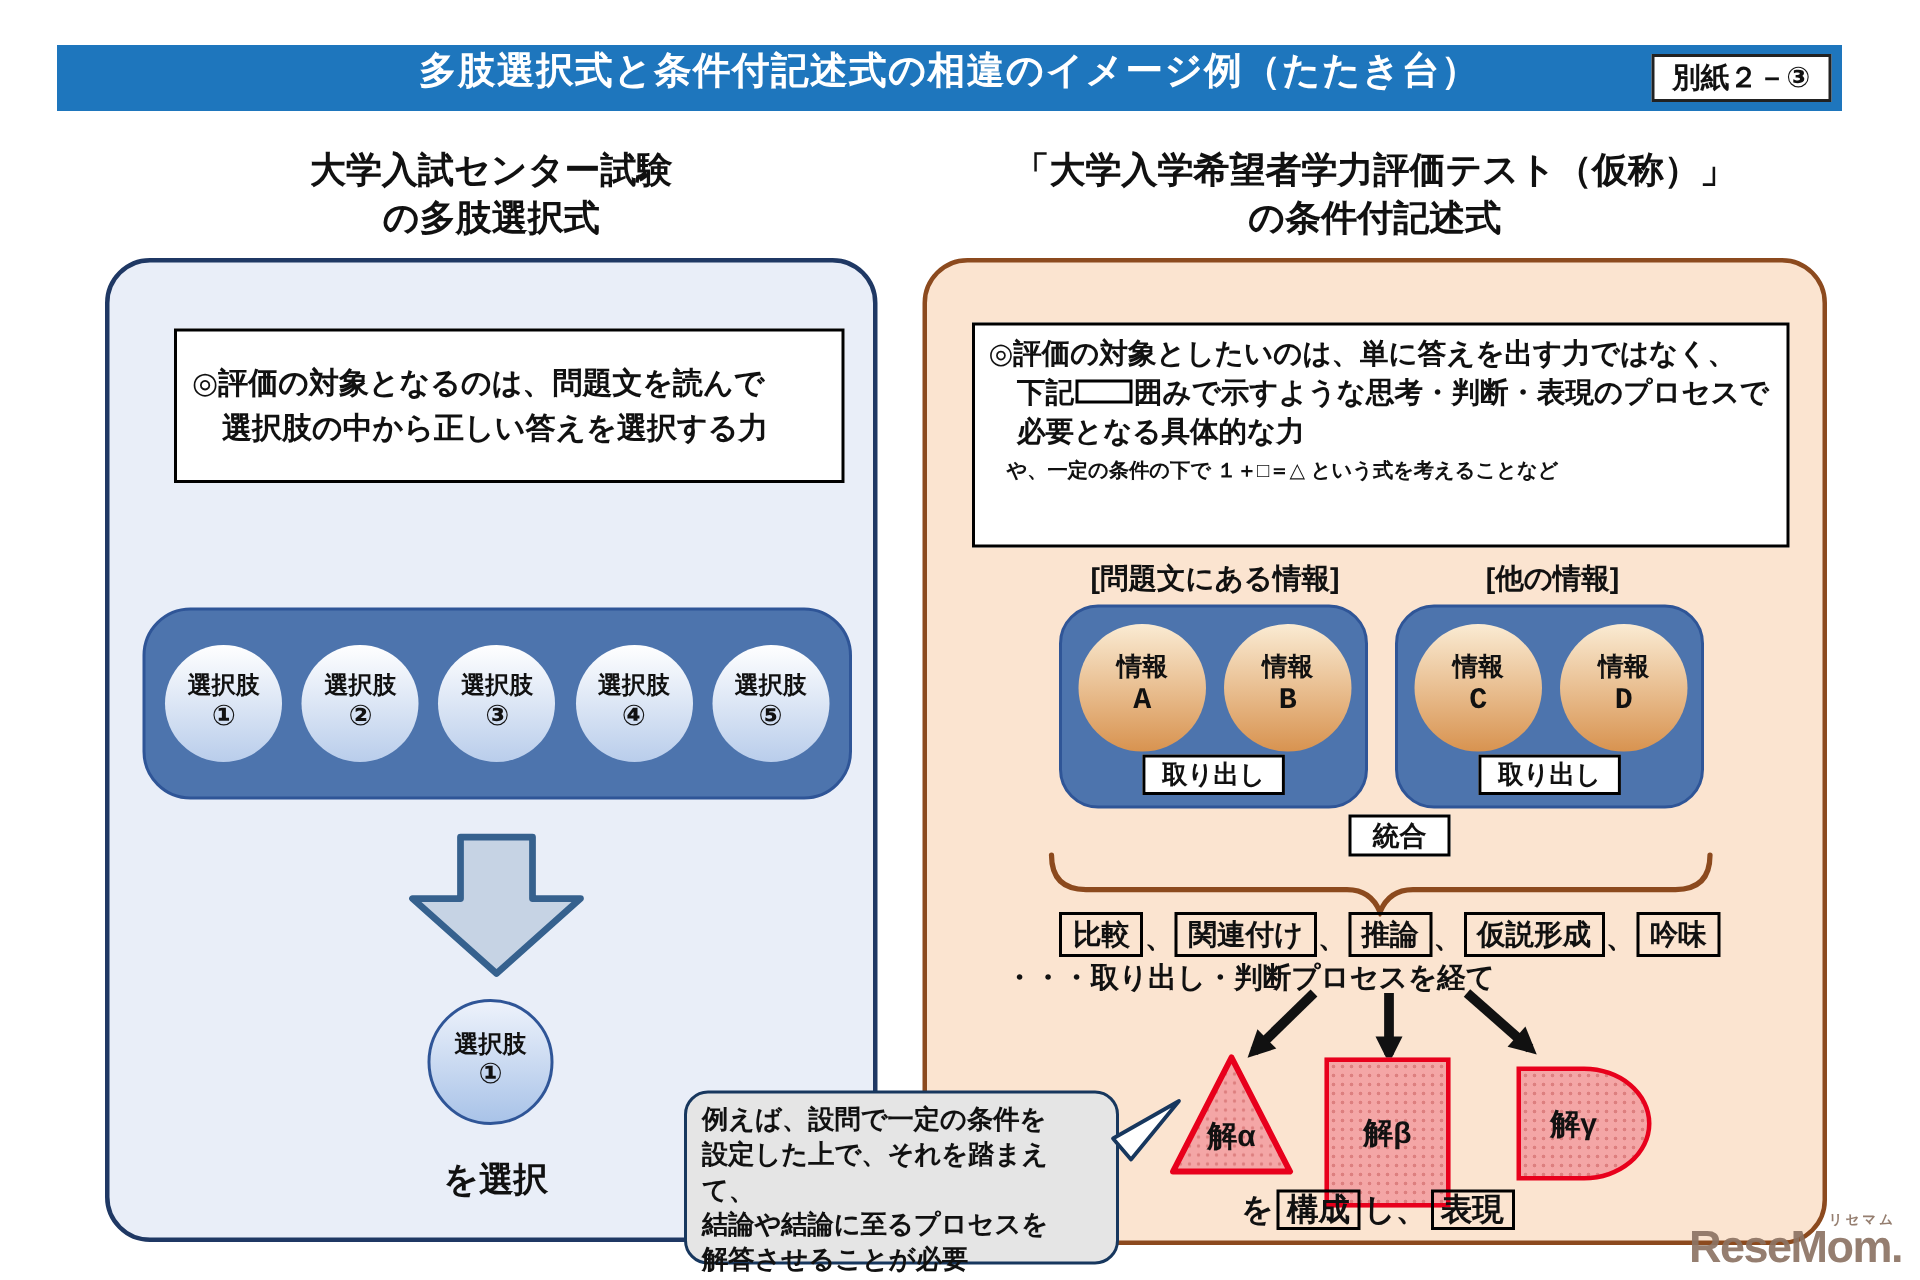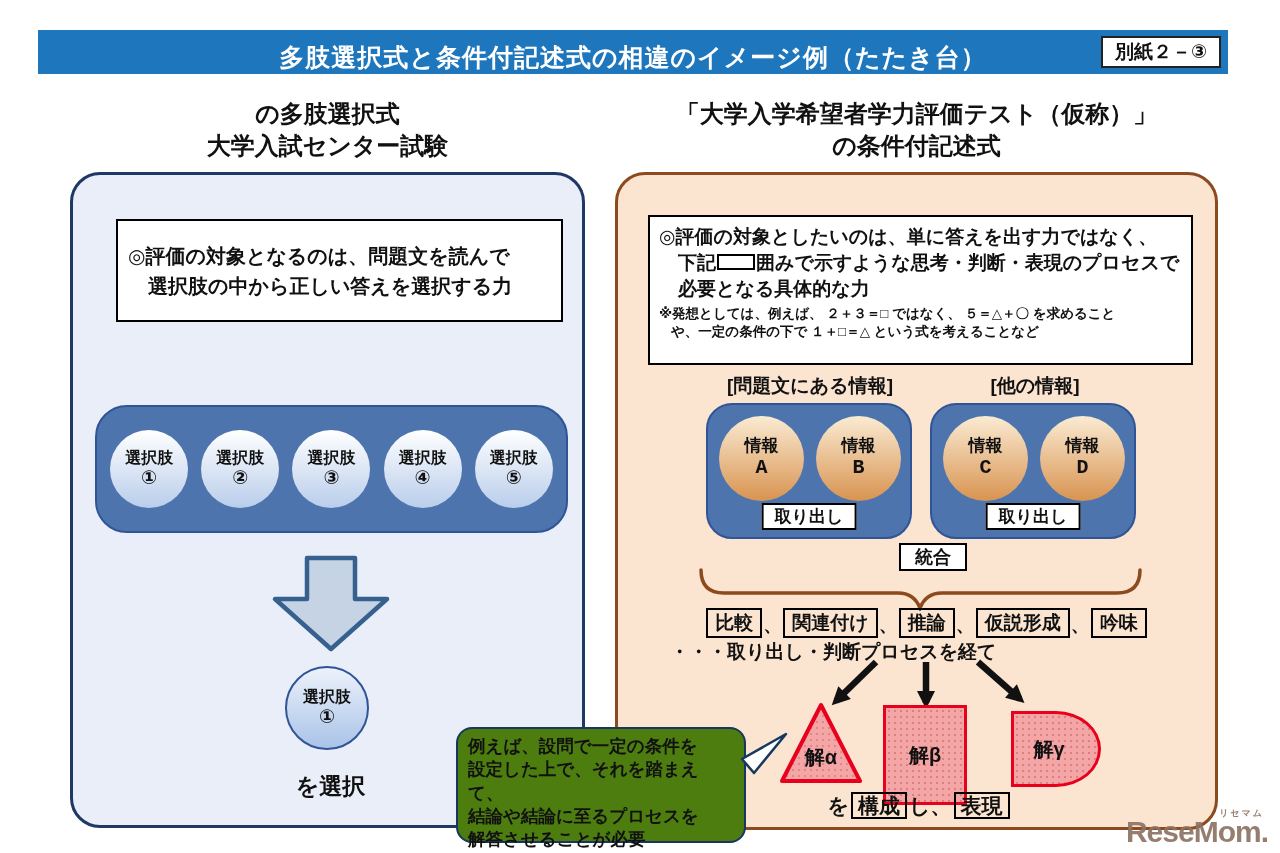--- a/index.html
+++ b/index.html
@@ -1,21 +1,21 @@
 <!DOCTYPE html>
 <html><head>
 <meta charset="utf-8">
 <style>
   * { margin:0; padding:0; box-sizing:border-box; }
   body { background:#ffffff; font-family:"Liberation Sans","DejaVu Sans",sans-serif; font-weight:700; color:#111; }
   .page { position:relative; width:1280px; height:853px; background:#fff; overflow:hidden; }
 
   
   .titlebar { position:absolute; left:38px; top:30px; width:1190px; height:44px;
-    background:#1E76BD; display:flex; align-items:flex-end; justify-content:center; }
+    background:#1E76BD; display:flex; align-items:flex-start; justify-content:center; }
   .titlebar .title { color:#fff; font-size:25px; letter-spacing:1px; }
   .titlebar .ref { position:absolute; right:7px; top:6px; bottom:6px; background:#fff;
     border:2px solid #222; color:#111; font-size:19px; display:flex; align-items:center; padding:0 12px; }
 
   
   .heading { position:absolute; top:98px; text-align:center; font-size:24px; line-height:1.35; color:#111; }
   .heading-left { left:70px; width:515px; }
   .heading-right { left:615px; width:603px; }
 
   
@@ -92,43 +92,43 @@
     background-image:radial-gradient(#DD7F7F 1.1px, transparent 1.4px); background-size:6px 6px; }
   .sol-square { left:265px; top:530px; width:84px; height:100px; border:3.5px solid #E8001C;
     display:flex; align-items:center; justify-content:center; font-size:20px; }
   .sol-d { left:393px; top:536px; width:90px; height:76px; border:3.5px solid #E8001C;
     border-radius:0 50% 50% 0 / 0 50% 50% 0;
     display:flex; align-items:center; justify-content:center; padding-right:14px; font-size:20px; }
   .compose-line { position:absolute; top:617px; left:0; width:603px; text-align:center; font-size:21px; }
   .boxed { border:2px solid #000; padding:0 5px; margin:0 2px; }
 
   
-  .callout { position:absolute; left:456px; top:727px; width:290px; height:116px; background:#4d7c0f;
+  .callout { position:absolute; left:456px; top:727px; width:290px; height:116px; background:#e5e5e5;
     border:2.5px solid #17375E; border-radius:16px; padding:6px 10px; font-size:17.5px; line-height:1.33;
     z-index:5; }
   .callout-tail { position:absolute; left:calc(100% - 4px); top:2px; }
 
   
   .watermark { position:absolute; right:12px; bottom:4px; color:#8D7464; opacity:0.92; text-align:right; }
   .watermark .ruby { display:block; font-size:9px; letter-spacing:2px; margin-bottom:-5px; padding-right:4px; }
   .watermark .wm-text { font-size:30px; letter-spacing:-1px; }
 </style>
 </head>
 <body>
 
 <div class="page">
 
   <div class="titlebar">
     <span class="title">多肢選択式と条件付記述式の相違のイメージ例（たたき台）</span>
     <span class="ref">別紙２－③</span>
   </div>
 
   <div class="heading heading-left">
+    <div>大学入試センター試験</div>
     <div>の多肢選択式</div>
-    <div>大学入試センター試験</div>
   </div>
   <div class="heading heading-right">
     <div>「大学入学希望者学力評価テスト（仮称）」</div>
     <div>の条件付記述式</div>
   </div>
 
   <div class="panel-left">
     <div class="desc-box">
       <div>◎評価の対象となるのは、問題文を読んで</div>
       <div class="indent">選択肢の中から正しい答えを選択する力</div>
@@ -167,21 +167,20 @@
     </div>
     <div class="select-caption">を選択</div>
   </div>
 
   <div class="panel-right">
     <div class="desc-box2">
       <div>◎評価の対象としたいのは、単に答えを出す力ではなく、</div>
       <div class="l2"><span>下記</span><span class="inline-box"></span><span>囲みで示すような思考・判断・表現のプロセスで</span></div>
       <div class="l3">必要となる具体的な力</div>
       <div class="note">
-        <div>※発想としては、例えば、 ２＋３＝□ ではなく、 ５＝△＋〇 を求めること</div>
         <div class="n2">や、一定の条件の下で １＋□＝△ という式を考えることなど</div>
       </div>
     </div>
 
     <div class="group-title t1">[問題文にある情報]</div>
     <div class="group-title t2">[他の情報]</div>
 
     <div class="info-box b1">
       <div class="info-circle c1">
         <div class="lbl">情報</div>

